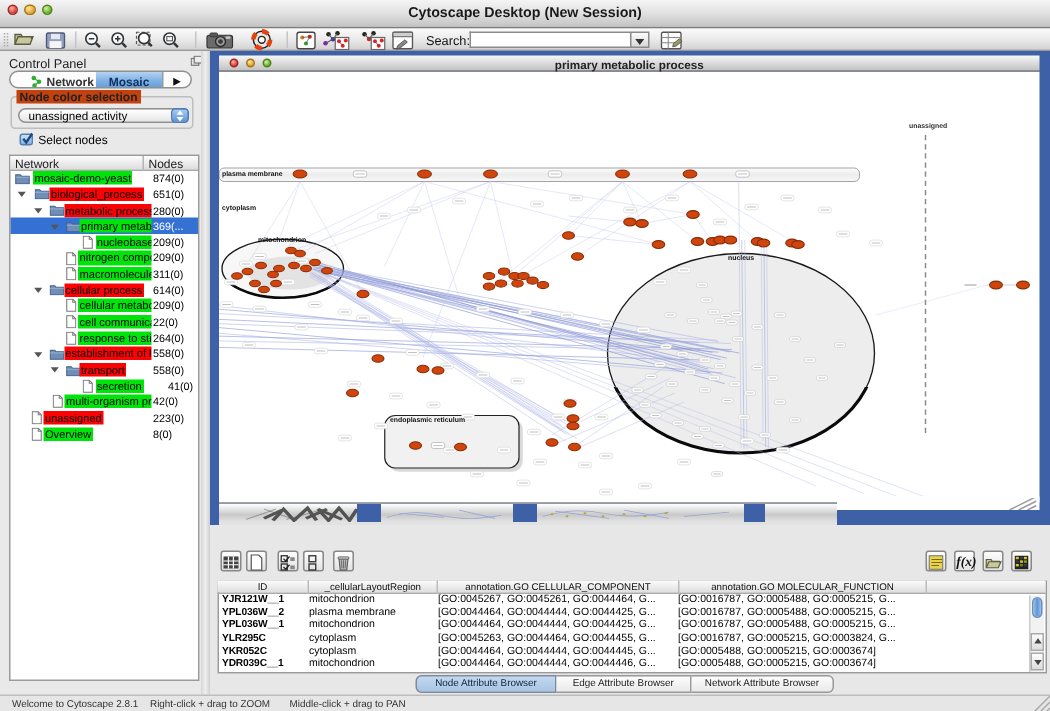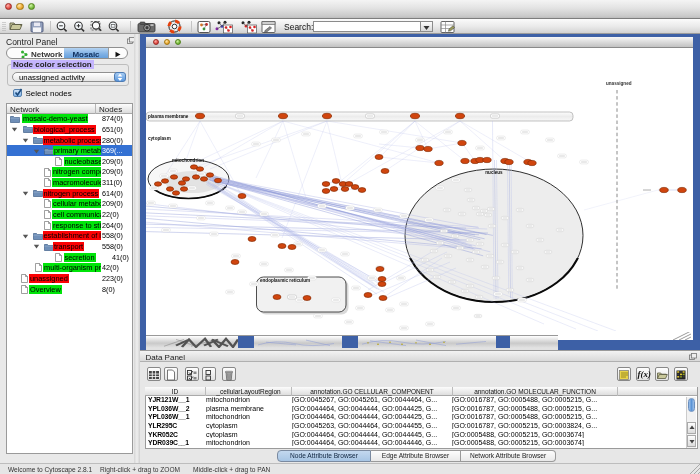--- a/index.html
+++ b/index.html
@@ -3,20 +3,21 @@
 * { margin:0; padding:0; box-sizing:border-box; }
 body { width:700px; height:474px; font-family:"Liberation Sans", sans-serif; background:#e8e8e8; overflow:hidden; position:relative; }
 .abs { position:absolute; }
 </style></head>
 <body>
 
 <div class="abs" style="left:0;top:0;width:700px;height:19px;background:linear-gradient(#f4f4f4,#e3e3e3 45%,#c9c9c9 90%,#bcbcbc);border-bottom:1px solid #7d7d7d">
   <div class="abs" style="left:4.5px;top:2.6px;width:7.5px;height:7.5px;border-radius:50%;background:radial-gradient(circle at 35% 30%, #ffb3ad, #e8554d 55%, #b3241e);border:0.5px solid #9a2b25"></div>
   <div class="abs" style="left:16px;top:2.6px;width:7.5px;height:7.5px;border-radius:50%;background:radial-gradient(circle at 35% 30%, #ffe9b0, #f0b13e 55%, #c07e14);border:0.5px solid #a5770f"></div>
   <div class="abs" style="left:27.5px;top:2.6px;width:7.5px;height:7.5px;border-radius:50%;background:radial-gradient(circle at 35% 30%, #d5f5a8, #7cc043 55%, #4f8d1d);border:0.5px solid #53831c"></div>
+  <div class="abs" style="left:0;top:3px;width:700px;text-align:center;font-size:9.5px;font-weight:bold;color:#1a1a1a">Cytoscape Desktop (New Session)</div>
 </div>
 
 <div class="abs" style="left:0;top:19px;width:700px;height:15px;background:linear-gradient(#fbfbfb,#e9e9e9 55%,#d2d2d2);border-bottom:1px solid #9b9b9b">
 <svg class="abs" style="left:0;top:0" width="700" height="15" viewBox="0 0 700 15">
   <g stroke="#aaa" stroke-width="1">
     <line x1="3" y1="3" x2="3" y2="12" stroke-dasharray="1,1"></line>
         <line x1="5" y1="3" x2="5" y2="12" stroke-dasharray="1,1"></line>
     <line x1="50.5" y1="2" x2="50.5" y2="13" stroke="#c4c4c4"></line>
     <line x1="130.5" y1="2" x2="130.5" y2="13" stroke="#c4c4c4"></line>
     <line x1="191.5" y1="2" x2="191.5" y2="13" stroke="#c4c4c4"></line>
@@ -144,21 +145,21 @@
         <line x1="3" y1="7" x2="6" y2="4.5" stroke="#2fae2f" stroke-width="0.7"></line>
       </svg>
     <div class="abs" style="left:24px;top:1.8px;font-size:8px;font-weight:bold;color:#333">Network</div>
     <div class="abs" style="left:57px;top:1.8px;width:44px;text-align:center;font-size:8px;font-weight:bold;color:#10305e">Mosaic</div>
     <svg class="abs" style="left:107px;top:2.5px" width="8" height="7" viewBox="0 0 8 7">
         <path d="M1.5 0.8 l5 2.7 -5 2.7 z" fill="#111"></path>
       </svg>
   </div>
 
   <div class="abs" style="left:7px;top:30px;width:122px;height:22px;border:1px solid #bdbdbd;border-radius:3px"></div>
-  <div class="abs" style="left:11px;top:26px;background:#c4b5fd;padding:0 2px;font-size:8px;font-weight:bold;color:#222">Node color selection</div>
+  <div class="abs" style="left:11px;top:26px;background:#c2410c;padding:0 2px;font-size:8px;font-weight:bold;color:#222">Node color selection</div>
 
   <div class="abs" style="left:12px;top:37.5px;width:114px;height:10.5px;background:linear-gradient(#ffffff,#e6e6e6);border:1px solid #909090;border-radius:5px"></div>
   <div class="abs" style="left:19px;top:39px;font-size:7.8px;color:#000">unassigned activity</div>
   <div class="abs" style="left:114px;top:37.5px;width:12px;height:10.5px;background:linear-gradient(#a8cdf4,#5b97dd);border:1px solid #4d7bb4;border-radius:3px">
     <svg width="10" height="9" viewBox="0 0 10 9" style="position:absolute;left:0;top:0.5px">
         <path d="M5 0.5 l2.3 3 h-4.6 z" fill="#fff"></path>
         <path d="M5 8 l-2.3-3 h4.6 z" fill="#fff"></path>
       </svg>
   </div>
 
@@ -229,21 +230,21 @@
   </svg>
 <div style="position:absolute;left:52px;top:178.1px;height:9.2px;line-height:9.4px;background:#00e409;color:#000;font-size:7.4px;padding:0 1px;white-space:nowrap;overflow:hidden;max-width:49px">macromolecule</div>
 <div style="position:absolute;left:102px;top:178.1px;height:9.2px;line-height:9.4px;color:#000;font-size:7.2px;white-space:nowrap">311(0)</div>
 <svg style="position:absolute;left:22px;top:190.10000000000002px" width="7" height="7" viewBox="0 0 7 7">
     <path d="M0.8 1.8 h5.4 l-2.7 3.6 z" fill="#555"></path>
   </svg>
 <svg style="position:absolute;left:33px;top:189.3px" width="10" height="8" viewBox="0 0 10 8">
     <path d="M0.5 1.5 h3 l1 1 h5 v5 h-9 z" fill="#6f8fb8" stroke="#41608a" stroke-width="0.7"></path>
     <path d="M0.5 3.2 h9" stroke="#8fa9c9" stroke-width="0.8"></path>
   </svg>
-<div style="position:absolute;left:42.5px;top:188.7px;height:9.2px;line-height:9.4px;background:#fb0204;color:#000;font-size:7.4px;padding:0 1px;white-space:nowrap;overflow:hidden;max-width:58.5px">nitrogen process</div>
+<div style="position:absolute;left:42.5px;top:188.7px;height:9.2px;line-height:9.4px;background:#fb0204;color:#000;font-size:7.4px;padding:0 1px;white-space:nowrap;overflow:hidden;max-width:58.5px">cellular process</div>
 <div style="position:absolute;left:102px;top:188.7px;height:9.2px;line-height:9.4px;color:#000;font-size:7.2px;white-space:nowrap">614(0)</div>
 <svg style="position:absolute;left:44px;top:199.44px" width="7" height="9" viewBox="0 0 7 9">
     <path d="M0.5 0.5 h4 l2 2 v6 h-6 z" fill="#fff" stroke="#777" stroke-width="0.7"></path>
     <path d="M4.5 0.5 v2 h2" fill="none" stroke="#777" stroke-width="0.7"></path>
   </svg>
 <div style="position:absolute;left:52px;top:199.3px;height:9.2px;line-height:9.4px;background:#00e409;color:#000;font-size:7.4px;padding:0 1px;white-space:nowrap;overflow:hidden;max-width:49px">cellular metabol</div>
 <div style="position:absolute;left:102px;top:199.3px;height:9.2px;line-height:9.4px;color:#000;font-size:7.2px;white-space:nowrap">209(0)</div>
 <svg style="position:absolute;left:44px;top:210.07999999999998px" width="7" height="9" viewBox="0 0 7 9">
     <path d="M0.5 0.5 h4 l2 2 v6 h-6 z" fill="#fff" stroke="#777" stroke-width="0.7"></path>
     <path d="M4.5 0.5 v2 h2" fill="none" stroke="#777" stroke-width="0.7"></path>
@@ -299,20 +300,21 @@
 <div style="position:absolute;left:29px;top:284.5px;height:9.2px;line-height:9.4px;background:#00e409;color:#000;font-size:7.4px;padding:0 1px;white-space:nowrap;overflow:hidden;max-width:72px">Overview</div>
 <div style="position:absolute;left:102px;top:284.5px;height:9.2px;line-height:9.4px;color:#000;font-size:7.2px;white-space:nowrap">8(0)</div>
 
 <div class="abs" style="left:134px;top:34px;width:5.5px;height:429px;background:linear-gradient(90deg,#d6d6d6,#efefef 50%,#cfcfcf)"></div>
 
 <div class="abs" style="left:139.5px;top:33.5px;width:560.5px;height:316.5px;background:#3d60a6"></div>
 <div class="abs" style="left:146px;top:37px;width:547px;height:10.7px;background:linear-gradient(#f7f7f7,#d9d9d9 55%,#c2c2c2);border-bottom:1px solid #8a8a8a">
   <div class="abs" style="left:7px;top:2px;width:6.2px;height:6.2px;border-radius:50%;background:radial-gradient(circle at 35% 30%, #ffb3ad, #e8554d 55%, #b3241e);border:0.5px solid #9a2b25"></div>
   <div class="abs" style="left:18px;top:2px;width:6.2px;height:6.2px;border-radius:50%;background:radial-gradient(circle at 35% 30%, #ffe9b0, #f0b13e 55%, #c07e14);border:0.5px solid #a5770f"></div>
   <div class="abs" style="left:29px;top:2px;width:6.2px;height:6.2px;border-radius:50%;background:radial-gradient(circle at 35% 30%, #d5f5a8, #7cc043 55%, #4f8d1d);border:0.5px solid #53831c"></div>
+  <div class="abs" style="left:0;top:1.5px;width:547px;text-align:center;font-size:7.8px;font-weight:bold;color:#222">primary metabolic process</div>
 </div>
 <div class="abs" style="left:146px;top:48px;width:547px;height:287px;background:#fff;overflow:hidden">
 <svg width="547" height="283" viewBox="0 0 547 283" style="position:absolute;left:0;top:0">
 <defs>
 <linearGradient id="bandg" x1="0" y1="0" x2="0" y2="1">
 <stop offset="0" stop-color="#fdfdfd"></stop>
           <stop offset="0.5" stop-color="#ececec"></stop>
           <stop offset="1" stop-color="#f8f8f8"></stop>
 </linearGradient>
 <clipPath id="nucbot">
@@ -752,27 +754,20 @@
         <line x1="2" y1="8" x2="20" y2="-1"></line>
         <line x1="8" y1="8" x2="20" y2="2"></line>
         <line x1="14" y1="8" x2="20" y2="5"></line>
       </g>
     </svg>
 </div>
 
 <div class="abs" style="left:146px;top:348px;width:412px;height:2px;background:#e2e2e2"></div>
 
 <div class="abs" style="left:139.5px;top:350px;width:560.5px;height:113px;background:#e7e7e7">
-  <div class="abs" style="left:0;top:0;width:560.5px;height:11.5px;background:linear-gradient(#f3f3f3,#d9d9d9);border-bottom:1px solid #b0b0b0;border-top:1px solid #9a9a9a">
-    <div class="abs" style="left:6px;top:1.5px;font-size:8px;color:#222">Data Panel</div>
-    <svg class="abs" style="left:549px;top:2px" width="8" height="8" viewBox="0 0 8 8">
-        <rect x="0.5" y="2" width="5" height="4.5" fill="none" stroke="#777" stroke-width="0.8"></rect>
-        <rect x="2.5" y="0.5" width="5" height="4.5" fill="#eee" stroke="#777" stroke-width="0.8"></rect>
-      </svg>
-  </div>
 
   <div class="abs" style="left:7px;top:17px;width:14px;height:14px;background:linear-gradient(#fefefe,#e2e2e2);border:1px solid #888;border-radius:2px">
       <svg width="12" height="12" viewBox="0 0 12 12" style="position:absolute;left:0.5px;top:0.5px">
         <rect x="1" y="2" width="10" height="8" fill="#444"></rect>
         <line x1="1" y1="5" x2="11" y2="5" stroke="#fff" stroke-width="0.8"></line>
         <line x1="1" y1="7.5" x2="11" y2="7.5" stroke="#fff" stroke-width="0.8"></line>
         <line x1="4.3" y1="2" x2="4.3" y2="10" stroke="#fff" stroke-width="0.8"></line>
         <line x1="7.6" y1="2" x2="7.6" y2="10" stroke="#fff" stroke-width="0.8"></line>
       </svg>
     </div>

